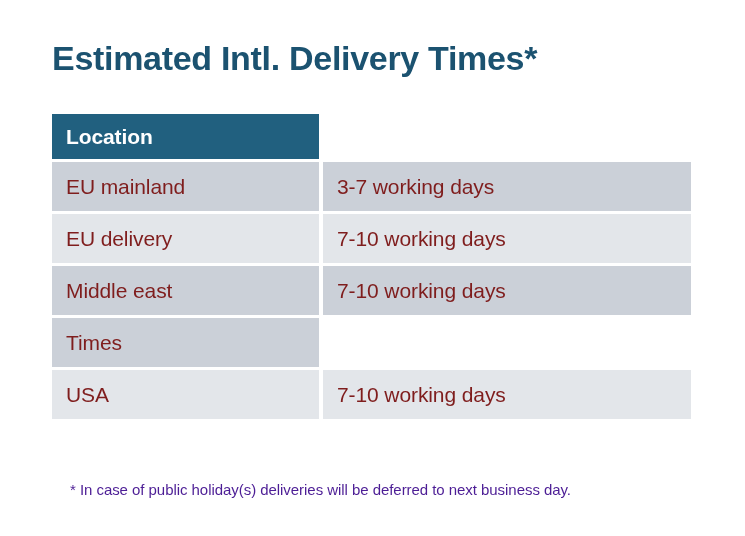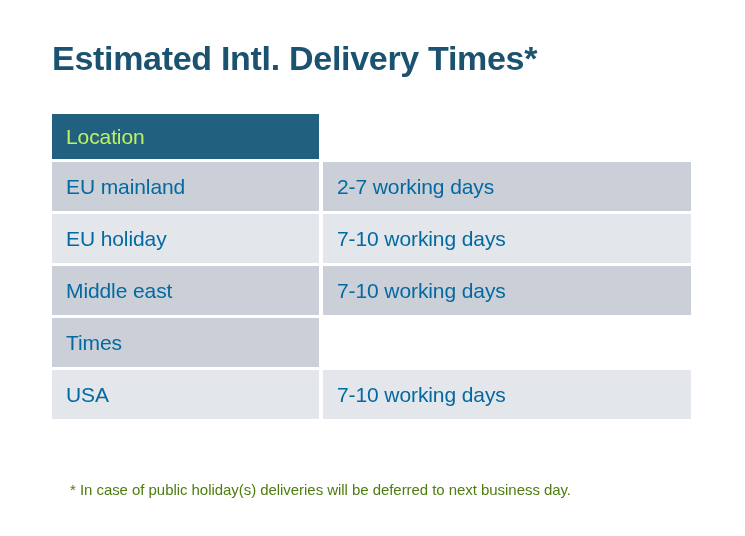--- a/index.html
+++ b/index.html
@@ -71,52 +71,52 @@
     flex: 0 0 auto;
   }
 
   
   .header-row .cell {
     height: 45px;
     background: #21607F;
   }
   .header-row .cell-text {
     font-size: 21px;
-    font-weight: 400;
-    color: #bef264;
+    font-weight: 700;
+    color: #ffffff;
     letter-spacing: -0.1px;
     white-space: nowrap;
   }
 
   
   .body-row .cell {
     height: 49px;
   }
   .body-row.shade-dark .cell {
     background: #CBD0D8;
   }
   .body-row.shade-light .cell {
     background: #E3E6EA;
   }
   .body-row .cell-text {
     font-size: 21px;
     font-weight: 400;
-    color: #0369a1;
+    color: #7f1d1d;
     letter-spacing: -0.1px;
     white-space: nowrap;
   }
 
   
   .footnote {
     position: absolute;
     left: 70px;
     top: 481px;
     font-size: 15px;
     font-weight: 400;
-    color: #4d7c0f;
+    color: #4c1d95;
     letter-spacing: -0.05px;
     white-space: nowrap;
   }
 </style>
 </head>
 <body>
 
 <div class="page">
 
   <div class="title">Estimated Intl. Delivery Times*</div>
@@ -127,27 +127,27 @@
       <div class="cell col-location">
         <span class="cell-text">Location</span>
       </div>
     </div>
 
     <div class="row body-row shade-dark">
       <div class="cell col-location">
         <span class="cell-text">EU mainland</span>
       </div>
       <div class="cell col-delivery">
-        <span class="cell-text">2-7 working days</span>
+        <span class="cell-text">3-7 working days</span>
       </div>
     </div>
 
     <div class="row body-row shade-light">
       <div class="cell col-location">
-        <span class="cell-text">EU holiday</span>
+        <span class="cell-text">EU delivery</span>
       </div>
       <div class="cell col-delivery">
         <span class="cell-text">7-10 working days</span>
       </div>
     </div>
 
     <div class="row body-row shade-dark">
       <div class="cell col-location">
         <span class="cell-text">Middle east</span>
       </div>

